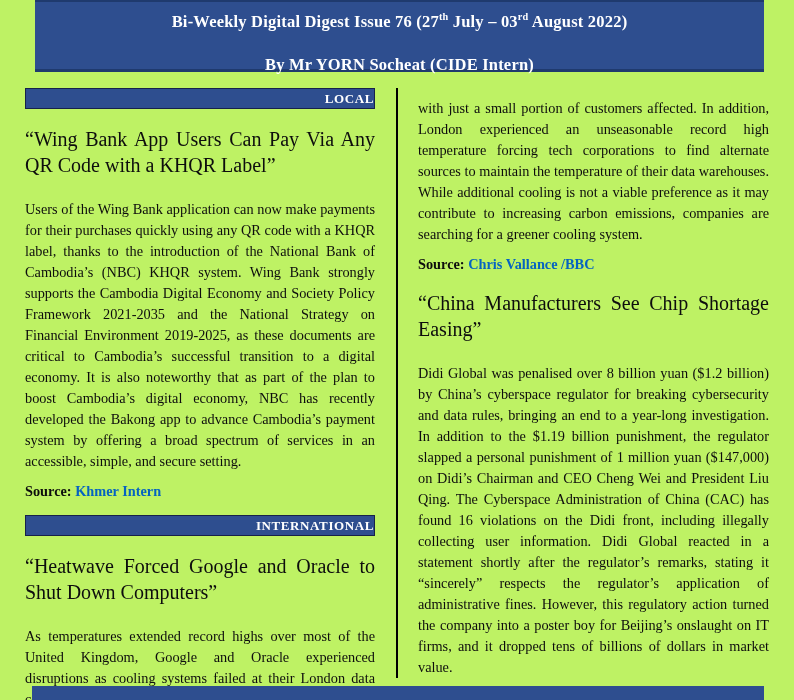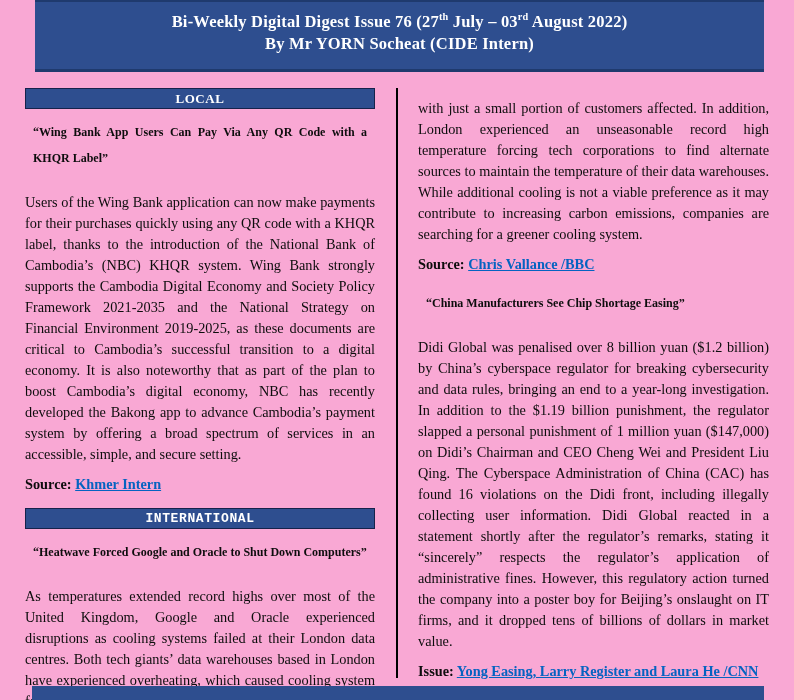--- a/index.html
+++ b/index.html
@@ -1,20 +1,20 @@
 <!DOCTYPE html>
 <html><head>
 <meta charset="utf-8">
 <style>
   html, body { margin: 0; padding: 0; background: #ffffff; }
   .page {
     position: relative;
     width: 794px;
     height: 700px;
-    background: #f9a8d4;
+    background: #bef264;
     overflow: hidden;
     font-family: "Liberation Serif", "DejaVu Serif", serif;
     color: #0d0d0d;
   }
 
   
   .banner {
     position: absolute;
     left: 35px;
     top: 0;
@@ -27,21 +27,21 @@
     text-align: center;
     font-weight: bold;
   }
   .banner-line1 {
     margin-top: 9px;
     font-size: 16.5px;
     letter-spacing: 0.2px;
   }
   .banner-line1 sup { font-size: 0.62em; }
   .banner-line2 {
-    margin-top: 2px;
+    margin-top: 23px;
     font-size: 16.5px;
     letter-spacing: 0.2px;
   }
 
   
   .content {
     position: absolute;
     top: 88px;
     left: 25px;
     width: 744px;
@@ -63,47 +63,46 @@
 
   
   .section-bar {
     height: 19px;
     background: #2E4E8F;
     border: 1px solid #16224A;
     color: #ffffff;
     font-weight: bold;
     font-size: 13px;
     letter-spacing: 0.6px;
-    text-align: center;
+    text-align: right;
     line-height: 19px;
-    margin-bottom: 10px;
+    margin-bottom: 17px;
   }
-  .section-bar.second { margin-top: 13px; font-family: Liberation Mono, monospace; }
+  .section-bar.second { margin-top: 13px; }
 
   
   .article-title {
-    font-weight: bold;
-    font-size: 12px;
+    font-weight: normal;
+    font-size: 20px;
     line-height: 26px;
     text-align: justify;
-    margin: 8px;
+    margin: 0;
   }
   .body-para {
     text-align: justify;
     margin: 21px 0 9px 0;
   }
   .body-para.flush-top { margin-top: 8px; }
   .source-para {
     font-weight: bold;
     margin: 0 0 12px 0;
     text-align: justify;
   }
   .source-link {
     color: #0563C1;
-    text-decoration: underline;
     cursor: pointer;
   }
   .rc-title-gap { margin-top: 15px; }
 
   
   .footer-bar {
     position: absolute;
     left: 32px;
     top: 686px;
     width: 732px;

